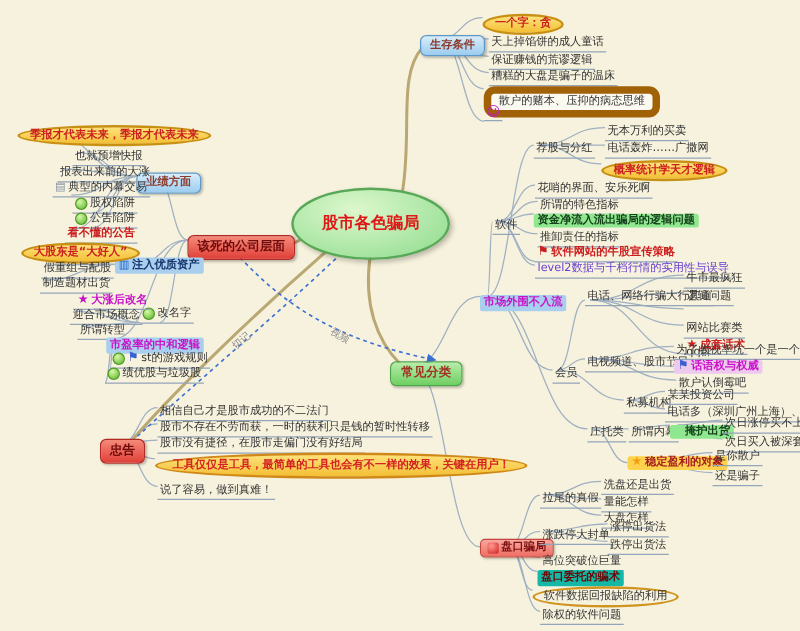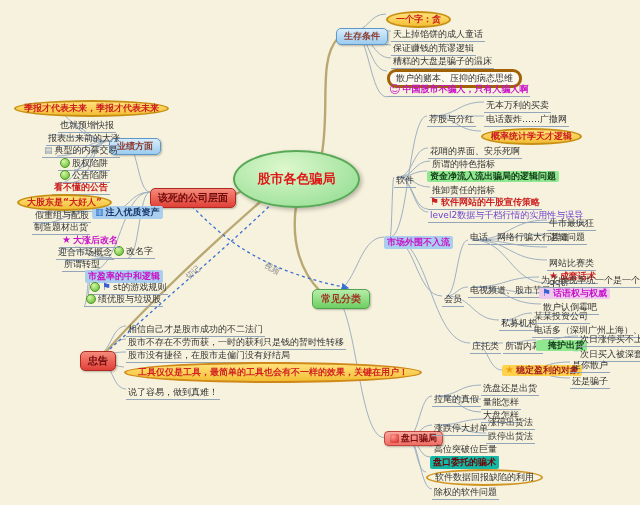--- a/index.html
+++ b/index.html
@@ -27,21 +27,21 @@
   .node-red{background:linear-gradient(#f58a7a,#e04038);border:1px solid #b02a24;border-radius:5px;
         color:#6e0b0b;font-weight:bold;padding:3px 7px;font-size:10px;box-shadow:1px 1px 2px rgba(0,0,0,.25);}
   .node-pink{background:linear-gradient(#f7a89e,#ee6e64);border:1px solid #c4453d;border-radius:4px;
         color:#7c1010;font-weight:bold;padding:1px 5px;box-shadow:1px 1px 2px rgba(0,0,0,.25);}
   .center-node{background:radial-gradient(ellipse at 40% 30%,#ddf8cd,#8cdb8c);border:2px solid #58a858;
         border-radius:50%;color:#e01818;font-weight:bold;font-size:13px;width:119px;height:54px;
         justify-content:center;box-shadow:2px 2px 4px rgba(0,0,0,.25);}
   .ellipse-yellow-big{background:linear-gradient(#ffe27a,#f3bf35);border:2px solid #d08818;
         border-radius:50%;color:#d42222;font-weight:bold;padding:3px 12px;}
   .oval-outline{border:2px solid #cf9520;border-radius:50%;padding:1px 7px;color:#333;}
-  .boundary{border:3px solid #a16207;border-radius:9px;background:rgba(255,255,255,.55);padding:1px 6px;}
+  .boundary{border:6px solid #a16207;border-radius:9px;background:rgba(255,255,255,.55);padding:1px 6px;}
   .ic{display:inline-block;line-height:1;flex:0 0 auto;}
   .ic-star{color:#f0a010;font-size:10px;}
   .ic-flag{color:#3a5fd0;font-size:10px;}
   .ic-smiley{color:#f09010;font-size:11px;}
   .ic-doc{color:#8899aa;font-size:9px;}
   .ic-book{color:#2468c8;font-size:9px;}
   .ic-leaf,.ic-moon{width:8px;height:8px;border-radius:50%;
         background:radial-gradient(circle at 35% 30%,#d9f7a6,#58b62a);border:1px solid #4a9a20;}
   .ic-dot-red{width:9px;height:9px;border-radius:2px;
         background:radial-gradient(circle at 35% 30%,#ff9a90,#cf1f1f);}
@@ -159,21 +159,20 @@
       <span>保证赚钱的荒谬逻辑</span>
     </div>
     <div class="node plain" style="left: 391px; top: 56px;">
       <span>糟糕的大盘是骗子的温床</span>
     </div>
     <div class="node boundary" style="left: 387px; top: 69px;">
       <span>散户的赌本、压抑的病态思维</span>
     </div>
     <div class="node plain magenta-text" style="left: 387px; top: 84px;">
       <span class="ic ic-smiley">☺</span>
-      <span>中国股市不骗人，只有人骗人啊</span>
     </div>
     <div class="node node-green" style="left: 312px; top: 289px;">
       <span>常见分类</span>
     </div>
     <div class="node hl-blue-magenta" style="left: 384px; top: 236px;">
       <span>市场外围不入流</span>
     </div>
     <div class="node plain" style="left: 427px; top: 114px;">
       <span>荐股与分红</span>
     </div>

